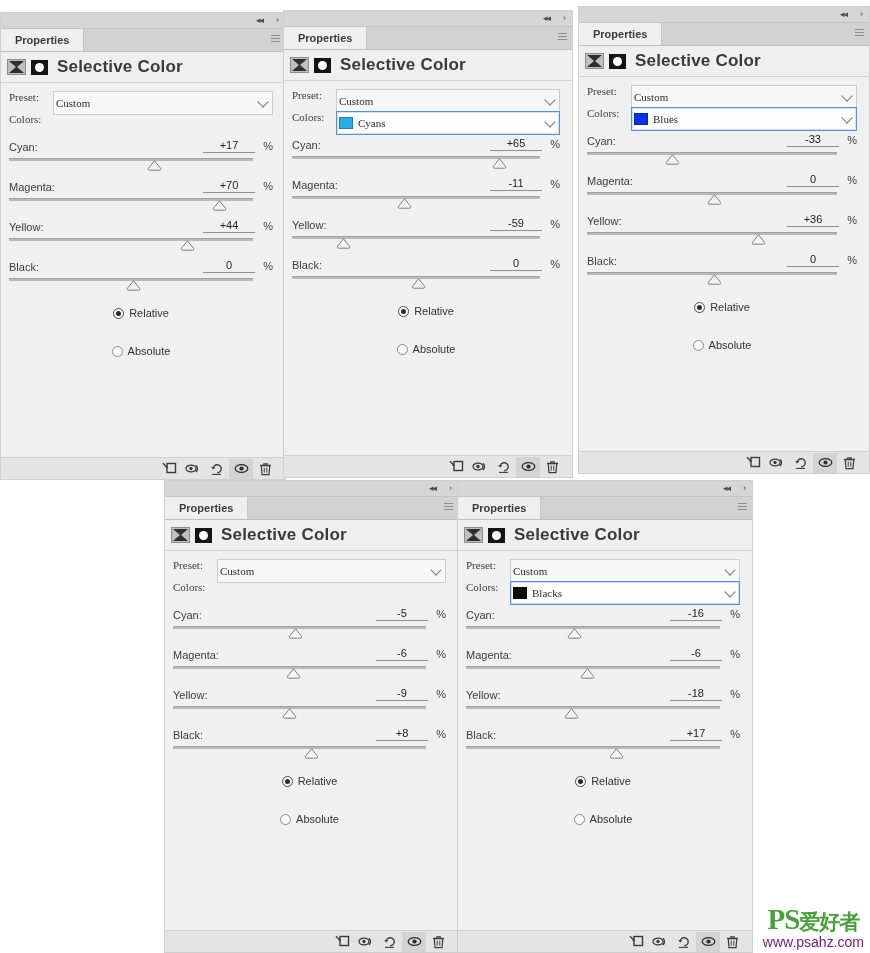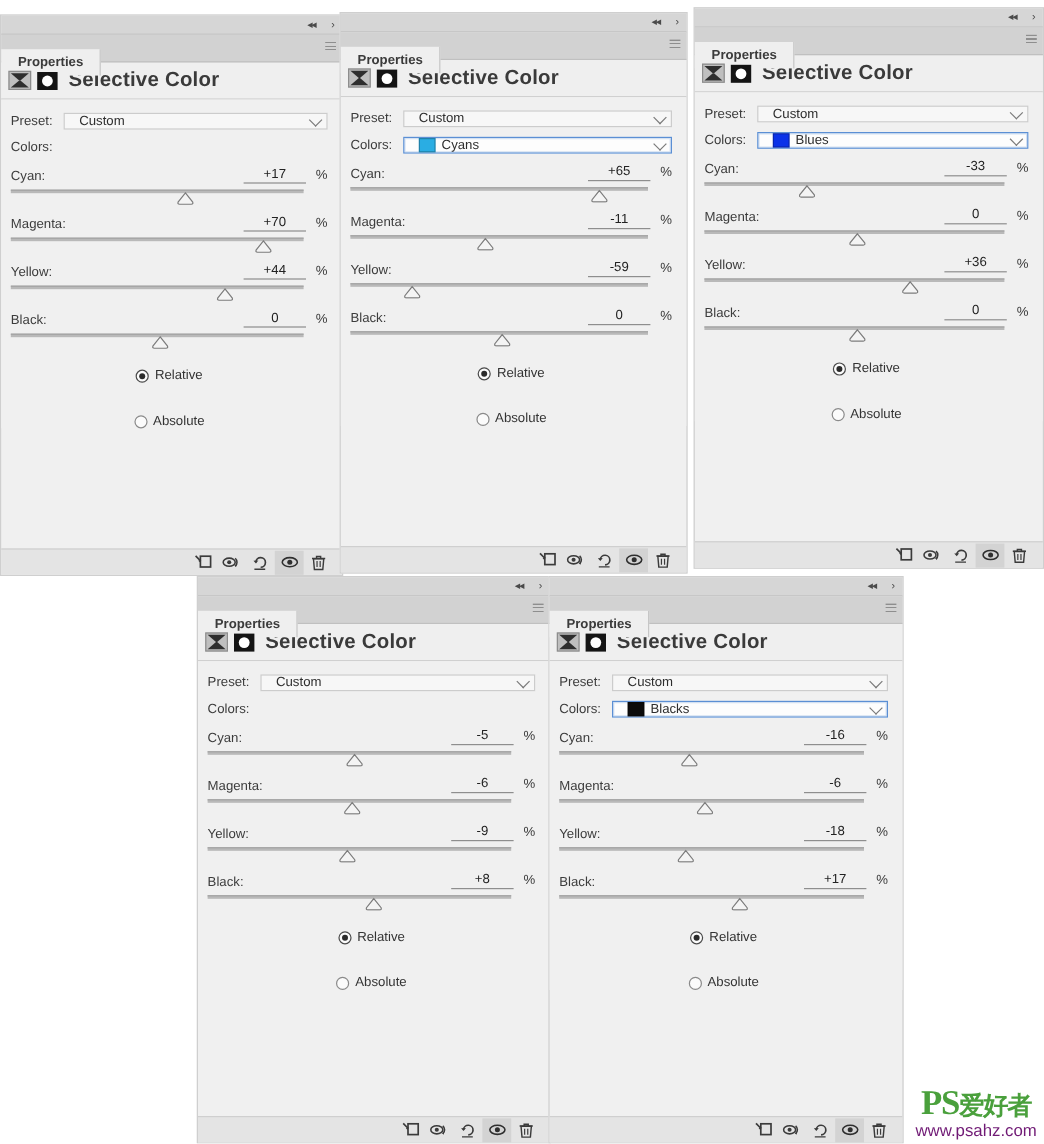--- a/index.html
+++ b/index.html
@@ -45,21 +45,21 @@
   }
 
   .tabrow{
     position:relative;
     height:22px;
     background:#d2d2d2;
     border-bottom:1px solid #c0c0c0;
   }
   .tab{
     position:absolute;
-    left:0; top:12px;
+    left:0; top:0;
     height:22px;
     padding:0 14px;
     background:#efefef;
     line-height:22px;
     font-size:11px;
     font-weight:bold;
     color:#3b3b3b;
     box-sizing:border-box;
     border-right:1px solid #c6c6c6;
   }
@@ -133,40 +133,40 @@
   }
 
   
   .panel-body{
     padding:8px 12px 0 8px;
     background:#f0f0f0;
   }
 
   .row{
     display:flex;
-    align-items:center;
     height:19px;
     margin-bottom:3px;
+    font-family:Liberation Serif, serif;
   }
   .row-label{
     font-size:11px;
     color:#3c3c3c;
     width:44px;
     flex:0 0 auto;
   }
   .combo{
     flex:1 1 auto;
-    height:14px;
+    height:24px;
     background:#f7f7f7;
     border:1px solid #cccccc;
     position:relative;
     box-sizing:border-box;
     display:flex;
     align-items:center;
-    padding-left:12px;
+    padding-left:2px;
     font-size:11px;
     color:#2d2d2d;
   }
   .combo.focused{
     border:1px solid #5b8fd4;
     background:#fdfdfd;
     box-shadow:0 0 0 1px rgba(91,143,212,.25) inset;
   }
   .chev{
     position:absolute;

